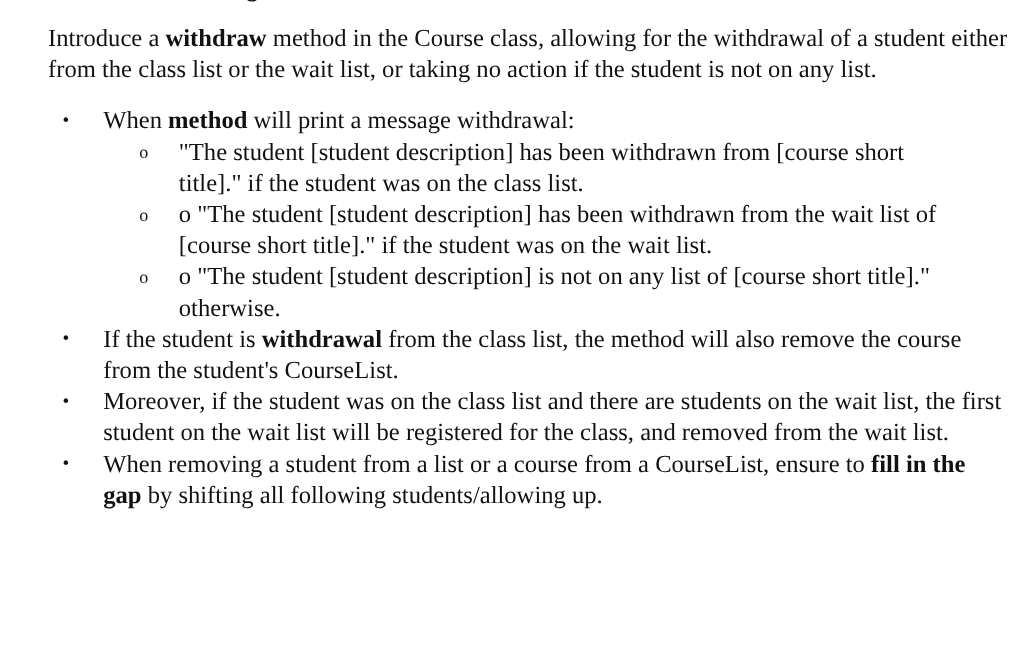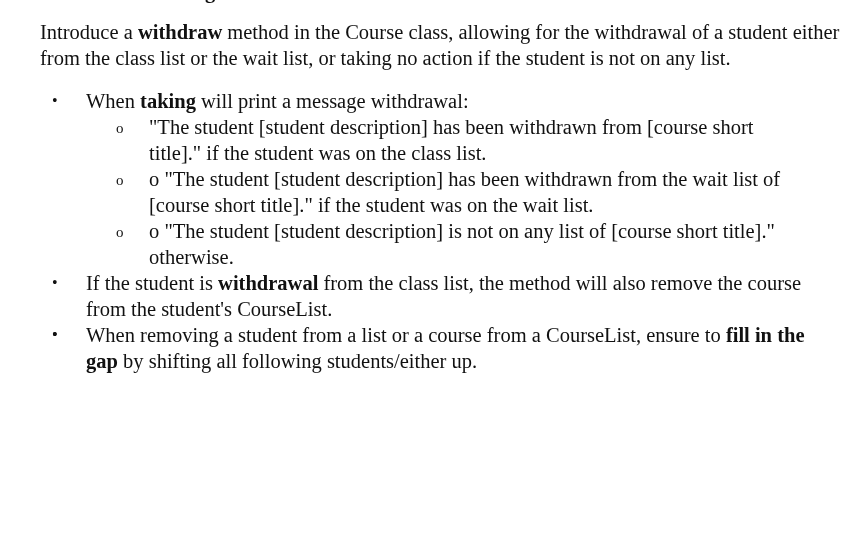--- a/index.html
+++ b/index.html
@@ -75,21 +75,21 @@
 </head>
 <body>
 
 <div class="clipped-heading">g</div>
 
 <p class="intro"><span>Introduce a </span><b>withdraw</b><span> method in the Course class, allowing for the withdrawal of a student either from the class list or the wait list, or taking no action if the student is not on any list.</span></p>
 
 <ul class="main">
   <li>
     <span class="bullet">•</span>
-    <span>When </span><b>taking</b><span> will print a message withdrawal:</span>
+    <span>When </span><b>method</b><span> will print a message withdrawal:</span>
     <ul class="sub">
       <li>
         <span class="sub-bullet">o</span>
         <span>"The student [student description] has been withdrawn from [course short title]." if the student was on the class list.</span>
       </li>
       <li>
         <span class="sub-bullet">o</span>
         <span>o "The student [student description] has been withdrawn from the wait list of [course short title]." if the student was on the wait list.</span>
       </li>
       <li>
@@ -97,18 +97,19 @@
         <span>o "The student [student description] is not on any list of [course short title]." otherwise.</span>
       </li>
     </ul>
   </li>
   <li>
     <span class="bullet">•</span>
     <span>If the student is </span><b>withdrawal</b><span> from the class list, the method will also remove the course from the student's CourseList.</span>
   </li>
   <li>
     <span class="bullet">•</span>
+    <span>Moreover, if the student was on the class list and there are students on the wait list, the first student on the wait list will be registered for the class, and removed from the wait list.</span>
   </li>
   <li>
     <span class="bullet">•</span>
-    <span>When removing a student from a list or a course from a CourseList, ensure to </span><b>fill in the gap</b><span> by shifting all following students/either up.</span>
+    <span>When removing a student from a list or a course from a CourseList, ensure to </span><b>fill in the gap</b><span> by shifting all following students/allowing up.</span>
   </li>
 </ul>
 
 </body></html>

